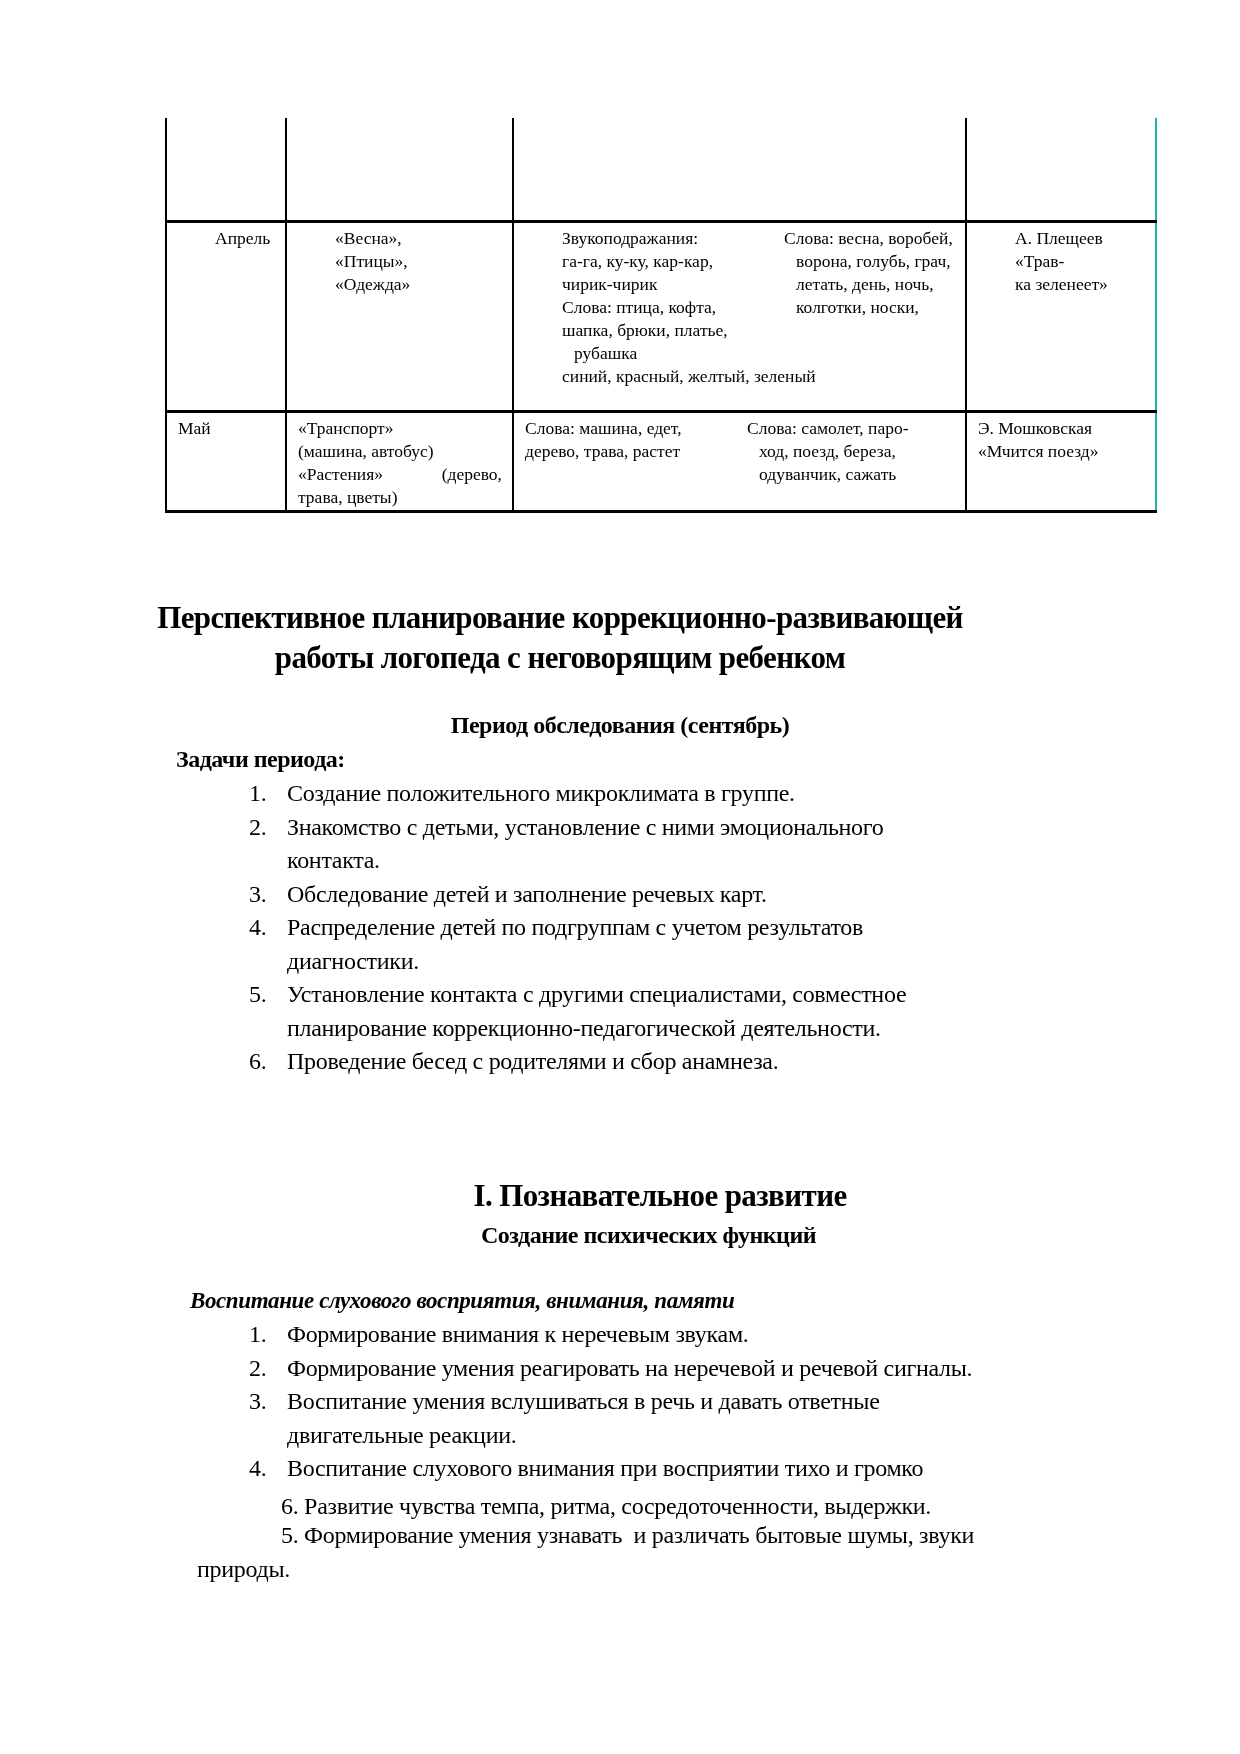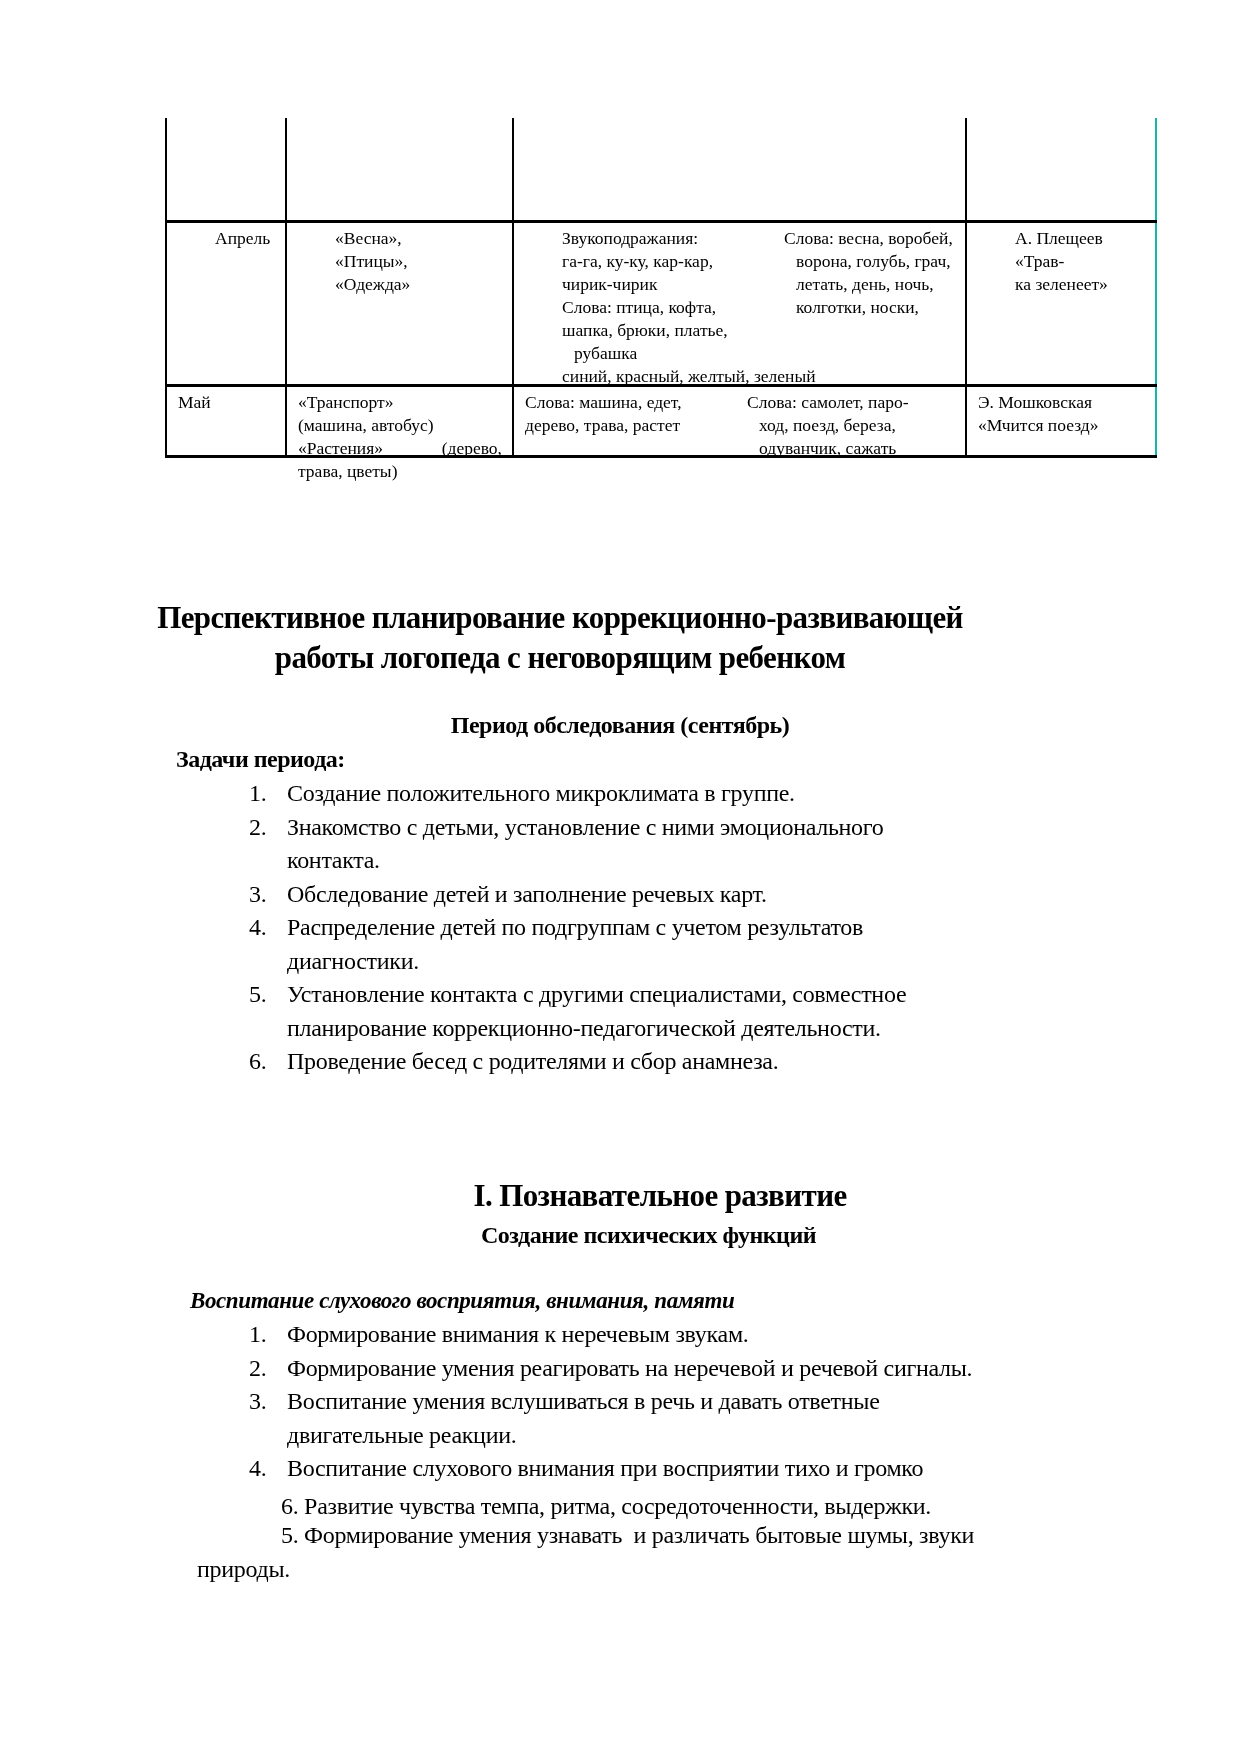--- a/index.html
+++ b/index.html
@@ -12,23 +12,23 @@
   .tbl .row { position: relative; display: flex; }
   .tbl .cell { box-sizing: border-box; border-left: 2px solid #000; padding: 4px 10px 4px 11px;
                font-size: 17.5px; line-height: 23px; }
   .tbl .cell:last-child { border-right: 2px solid #14b8a6; }
   .tbl .c1 { width: 120px; }
   .tbl .c2 { width: 227px; }
   .tbl .c3 { width: 453px; position: relative; }
   .tbl .c4 { width: 192px; }
   .row-top .cell { height: 102px; }
   .row-apr { border-top: 3px solid #000; }
-  .row-apr .cell { height: 161px; padding-left: 48px; }
+  .row-apr .cell { height: 187px; padding-left: 48px; }
   .row-may { border-top: 3px solid #000; border-bottom: 3px solid #000; }
-  .row-may .cell { height: 68px; }
+  .row-may .cell { height: 97px; }
   .split { display: flex; }
   .split .l { width: 222px; }
   .split .r { flex: 1; }
   .ind { padding-left: 8px; }
   .ind2 { padding-left: 12px; }
   .just { display: flex; justify-content: space-between; }
 
   
   .h-main { position: absolute; left: 0; width: 1120px; top: 598px; text-align: center;
             font-family: "Liberation Sans Narrow", "Liberation Serif", serif; font-weight: bold;

